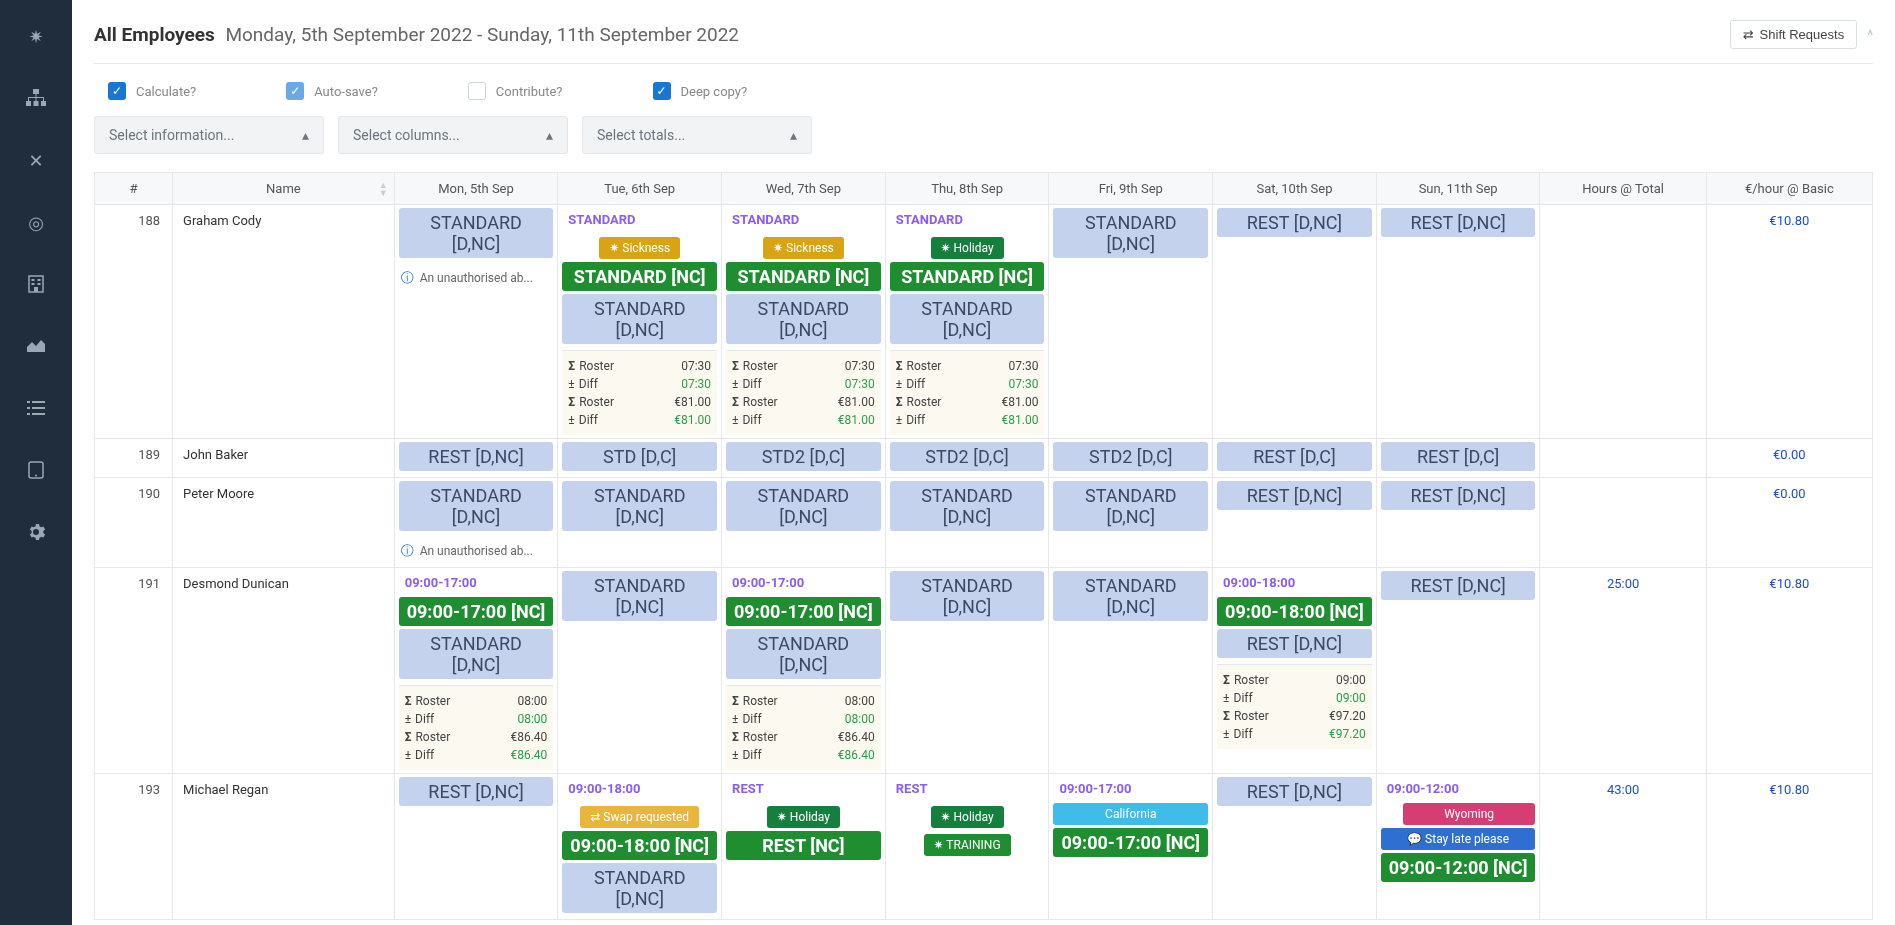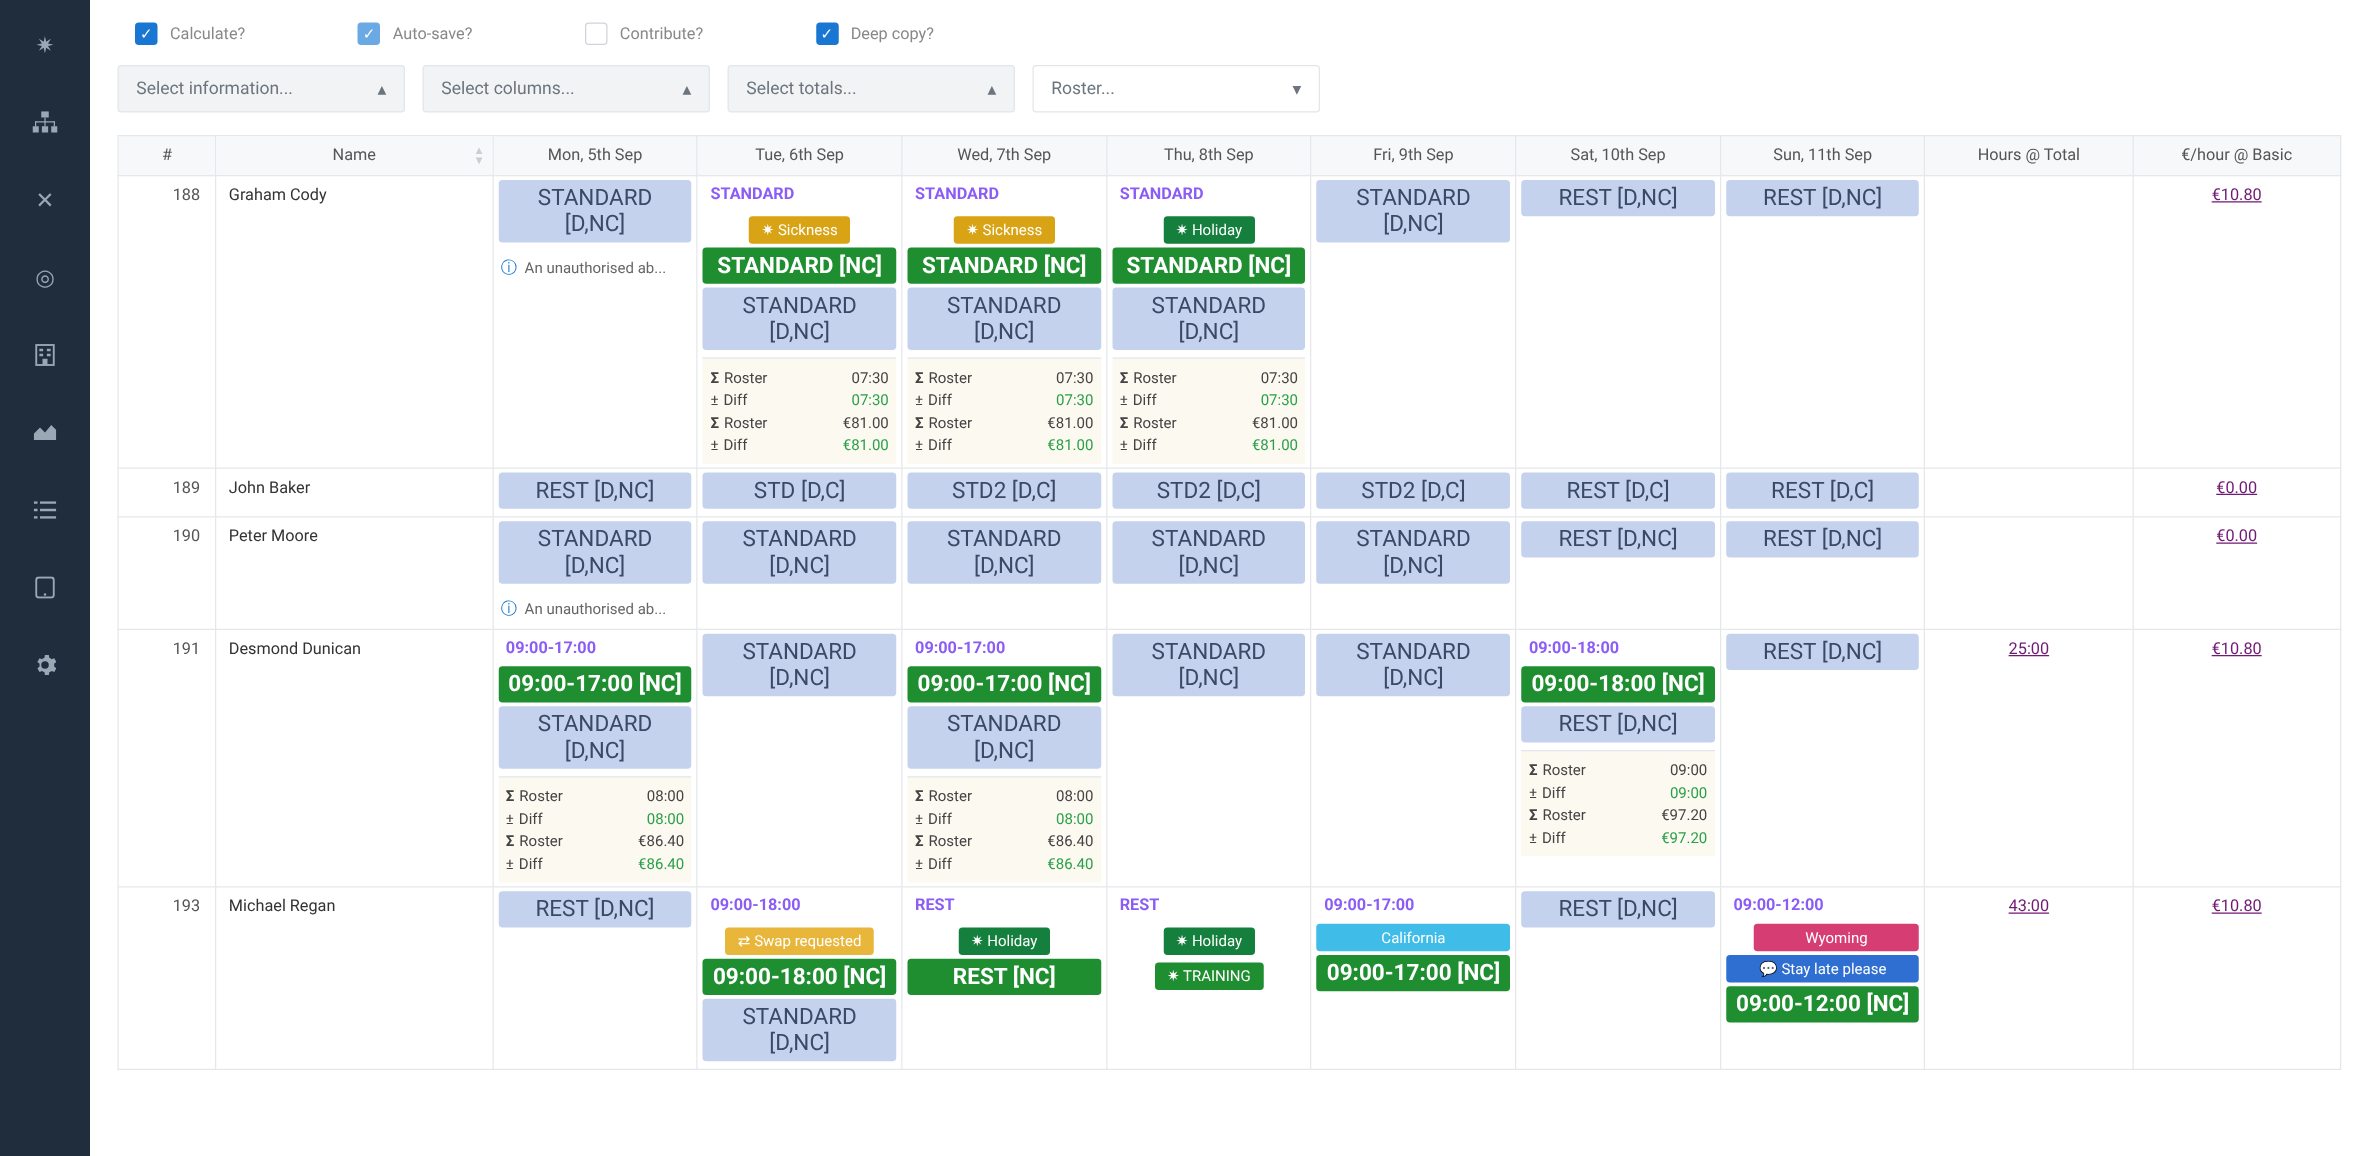--- a/index.html
+++ b/index.html
@@ -32,21 +32,21 @@
 
 .roster-table { width: 100%; border-collapse: collapse; }
 .roster-table th, .roster-table td { border: 1px solid #e5e7eb; vertical-align: top; }
 .roster-table th { background: #f7f8fa; color: #555; font-weight: 400; padding: 8px 6px; text-align: center; font-size: 13px; }
 .roster-table th.sortable { position: relative; }
 .sort-arrows { position: absolute; right: 6px; top: 50%; transform: translateY(-50%); color: #c9ced4; font-size: 9px; line-height: 8px; }
 
 td.numcol { width: 62px; text-align: right; padding: 8px 12px 8px 6px; color: #555; }
 td.namecol { width: 176px; padding: 8px 10px; color: #333; }
 td.daycell { width: 130px; padding: 3px 4px; }
-td.totcol { text-align: center; padding: 8px 6px; color: #701a75; width: 132px; text-decoration: underline; }
+td.totcol { text-align: center; padding: 8px 6px; color: #1d4ed8; width: 132px; }
 
 .pill { width: 100%; padding: 4px 6px; border-radius: 3px; text-align: center; font-size: 18px; margin-bottom: 3px; }
 .pill-standard { background: #c5d2ee; color: #3a4a66; }
 .pill-bold { font-weight: 700; color: #8b5cf6; padding: 4px 6px; text-align: left; margin-bottom: 3px; }
 .pill-green { background: #1f8e30; color: #fff; font-weight: 700; }
 .badge { display: inline-block; padding: 4px 10px; border-radius: 3px; font-size: 12px; color: #fff; margin: 3px auto; }
 .badge-sick { background: #d9a316; }
 .badge-holiday { background: #15803d; }
 .badge-swap { background: #e8b63a; }
 .badge-loc { background: #3fbce8; }
@@ -122,20 +122,33 @@
         </svg>
     </div>
     <div class="sidebar-icon">
       <svg width="18" height="18" viewBox="0 0 18 18">
           <path fill="currentColor" d="M9 6a3 3 0 100 6 3 3 0 000-6zm7.4 3c0 .4 0 .8-.1 1.1l1.8 1.4-1.7 3-2.1-.8c-.6.5-1.2.8-1.9 1.1l-.3 2.2H8.9l-.3-2.2c-.7-.2-1.3-.6-1.9-1.1l-2.1.8-1.7-3 1.8-1.4c-.1-.4-.1-.8-.1-1.1s0-.8.1-1.1L2.9 6.5l1.7-3 2.1.8c.6-.5 1.2-.8 1.9-1.1L8.9 1h3.2l.3 2.2c.7.2 1.3.6 1.9 1.1l2.1-.8 1.7 3-1.8 1.4c.1.4.1.8.1 1.1z"></path>
         </svg>
     </div>
   </div>
 
   <div class="content">
+    <div class="header-row">
+      <div class="header-title">
+        <b>All Employees</b>
+        <span>Monday, 5th September 2022 - Sunday, 11th September 2022</span>
+      </div>
+      <div class="header-actions">
+        <button class="shift-btn">
+          <span>⇄</span>
+          <span>Shift Requests</span>
+        </button>
+        <span class="expand-caret">^</span>
+      </div>
+    </div>
 
     <div class="options-row">
       <div class="opt">
         <div class="checkbox cb-on">✓</div>
         <span>Calculate?</span>
       </div>
       <div class="opt">
         <div class="checkbox cb-on-light">✓</div>
         <span>Auto-save?</span>
       </div>
@@ -154,24 +167,20 @@
         <span>Select information...</span>
         <span>▴</span>
       </div>
       <div class="select">
         <span>Select columns...</span>
         <span>▴</span>
       </div>
       <div class="select">
         <span>Select totals...</span>
         <span>▴</span>
-      </div>
-      <div class="select plain">
-        <span>Roster...</span>
-        <span>▾</span>
       </div>
     </div>
 
     <table class="roster-table">
       <thead>
         <tr>
           <th>#</th>
           <th class="sortable">
             <span>Name</span>
             <span class="sort-arrows">▲<br>▼</span>

